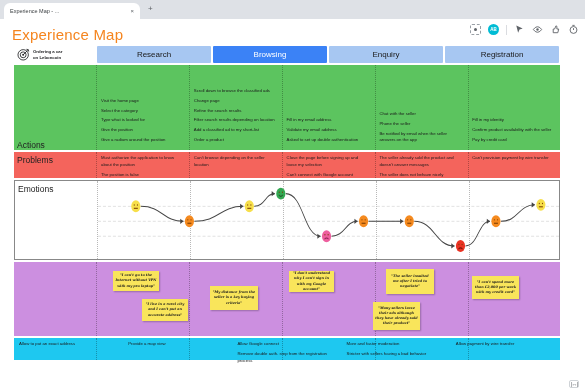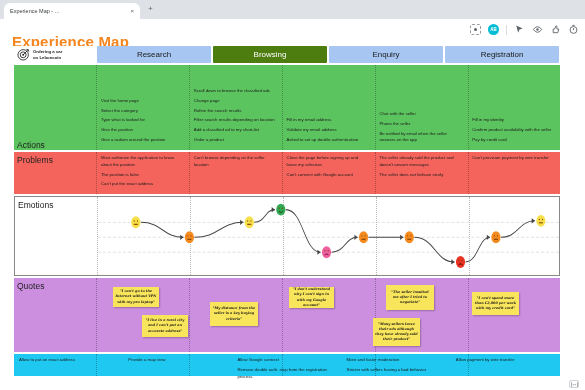--- a/index.html
+++ b/index.html
@@ -17,22 +17,22 @@
     background:#ffffff; border-radius:6px 6px 0 0;
     display:flex; align-items:center; padding:0 6px; gap:4px;
   }
   .tab-title { font-size:5.5px; color:#3c4043; white-space:nowrap; overflow:hidden; flex:1; }
   .tab-close { font-size:6px; color:#5f6368; line-height:1; }
   .newtab { position:absolute; left:148px; top:5px; font-size:8px; color:#5f6368; line-height:1; }
 
   
   .apptop { position:relative; height:27px; background:#fff; }
   .doc-title {
-    position:absolute; left:12px; top:14px;
-    font-size:15px; font-weight:bold; color:#f5851f;
+    position:absolute; left:12px; top:7px;
+    font-size:15px; font-weight:normal; color:#f5851f;
     letter-spacing:.2px;
   }
   .toolbar { position:absolute; right:6px; top:5px; display:flex; align-items:center; gap:7px; }
   .tb-ico { width:11px; height:11px; display:block; }
   .present-btn {
     width:11px; height:11px; border:1px dashed #9aa0a6; border-radius:2px;
     display:flex; align-items:center; justify-content:center;
   }
   .present-btn i { width:3px; height:3px; border-radius:50%; background:#5f6368; display:block; }
   .avatar {
@@ -60,27 +60,27 @@
   .logo-cell {
     width:82px; flex:0 0 82px; display:flex; align-items:center; gap:3px; padding-left:3px;
   }
   .logo-mark { width:13px; height:13px; flex:0 0 13px; }
   .logo-txt { font-size:4.3px; line-height:1.3; color:#202124; font-weight:bold; }
   .phase {
     flex:1 1 0; margin:0 1px; background:#a7c7f2;
     display:flex; align-items:center; justify-content:center;
     font-size:8px; color:#1a1a1a; border-radius:1px;
   }
-  .phase.active { background:#4d7c0f; color:#ffffff; }
+  .phase.active { background:#3b82f6; color:#ffffff; }
 
   
   .band { display:flex; width:546px; margin-top:2px; position:relative; }
   .band .cell-label { background:inherit; }
   .band-actions { background:#5cc45f; height:85px;align-items:flex-end; }
-  .band-problems { background:#f4645c; height:42px; }
+  .band-problems { background:#f4645c; height:26px; }
   .band-emotions { background:#ffffff; height:80px; border:1px solid #888; }
   .band-quotes { background:#cc8fe0; height:74px; }
   .band-opps { background:#1ec8f0; height:22px; }
 
   .vsep {
     position:absolute; top:0; bottom:0; width:1px;
     border-left:1px dotted rgba(0,0,0,.28);
   }
 
   
@@ -342,21 +342,20 @@
               <circle r="4.6" fill="#f7df4a"></circle>
               <circle cx="-1.6" cy="-1.1" r="0.55" fill="#7a3b00"></circle>
               <circle cx="1.6" cy="-1.1" r="0.55" fill="#7a3b00"></circle>
               <line x1="-2" y1="1.5" x2="2" y2="1.5" stroke="#7a3b00" stroke-width="0.8"></line>
             </g>
           </svg>
       </div>
     </div>
 
     <div class="band band-quotes">
-      <div class="cell-label">Quotes</div>
       <div class="vsep" style="left:82px"></div>
       <div class="vsep" style="left:175px"></div>
       <div class="vsep" style="left:268px"></div>
       <div class="vsep" style="left:361px"></div>
       <div class="vsep" style="left:454px"></div>
       <div id="sticky-layer" style="position:absolute;inset:0;">
           <div class="sticky" style="left: 99px; top: 9px; width: 46px; height: 20px;">
             <span>"I can't go to the Internet without VPN with my pro laptop"</span>
           </div>
           <div class="sticky" style="left: 128px; top: 37px; width: 46px; height: 22px;">

